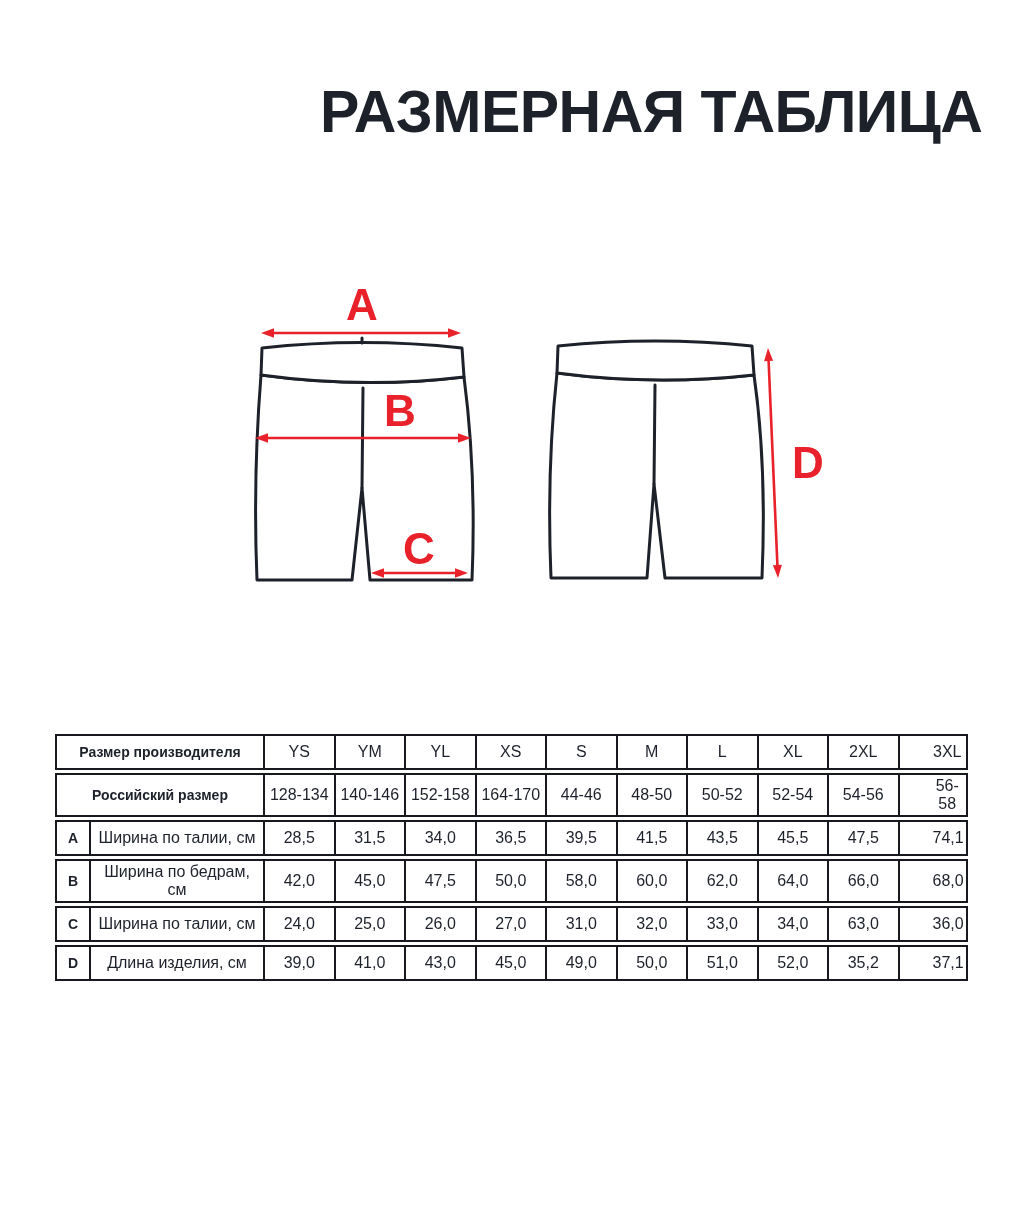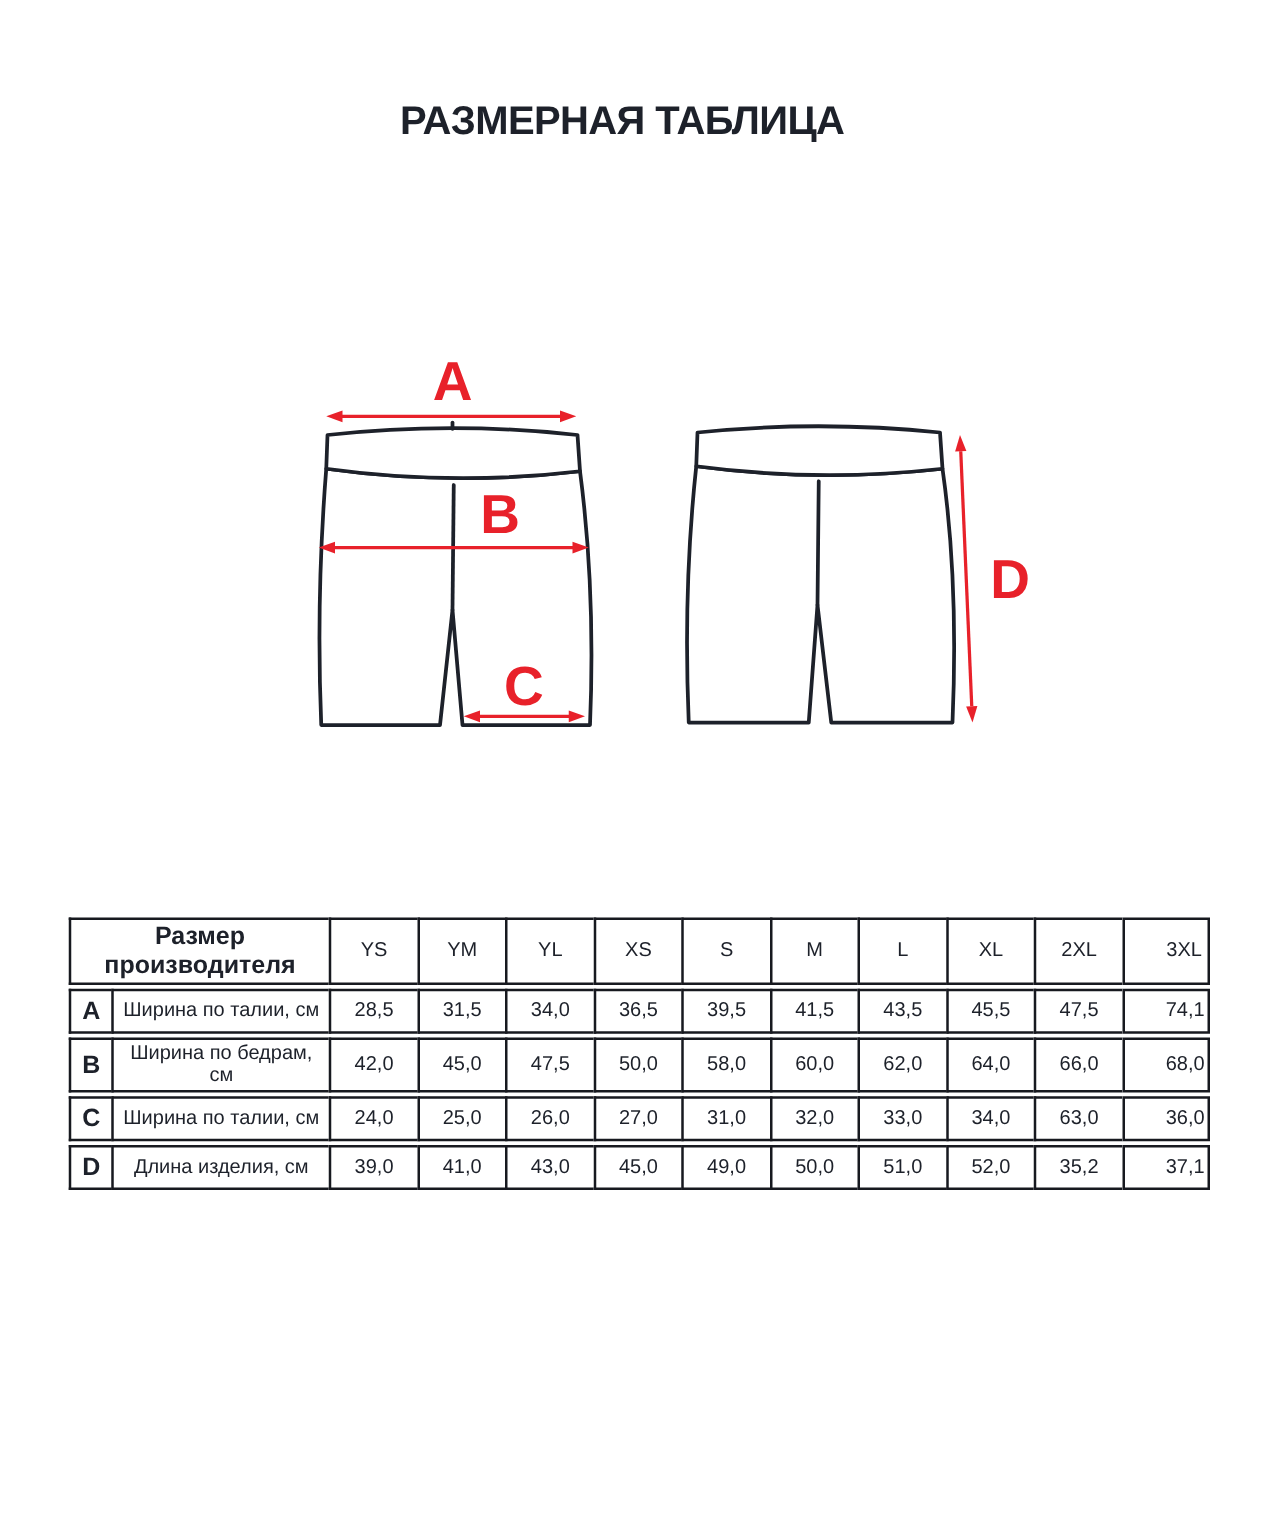--- a/index.html
+++ b/index.html
@@ -19,21 +19,21 @@
 
   
   .logo{position:absolute;left:203px;top:68px;width:100px;text-align:center;}
   .logo svg{display:block;margin:0 auto;}
   .logo-word{
     font-weight:700;font-size:20px;letter-spacing:2px;color:var(--ink);
     margin-top:2px;transform:scaleY(.92);
   }
   .page-title{
     position:absolute;left:320px;top:78px;
-    font-size:32px;font-weight:700;letter-spacing:-.5px;color:var(--ink);
+    font-size:59px;font-weight:700;letter-spacing:-.5px;color:var(--ink);
     white-space:nowrap;
   }
 
   
   .diagram-front{position:absolute;left:248px;top:278px;}
   .diagram-back{position:absolute;left:545px;top:278px;}
   .outline{fill:#ffffff;stroke:var(--ink);stroke-width:3;stroke-linejoin:round;}
   .seam{fill:none;stroke:var(--ink);stroke-width:3;stroke-linecap:round;}
   .arrow-line{stroke:var(--accent);stroke-width:2.6;fill:none;}
   .arrow-head{fill:var(--accent);stroke:none;}
@@ -49,21 +49,21 @@
     border-collapse:separate;border-spacing:0 3px;table-layout:fixed;
   }
   .size-table td{
     border-style:solid;border-color:var(--line);
     border-width:2px 0 2px 2px;
     height:36px;text-align:center;vertical-align:middle;
     font-size:16px;color:var(--ink);background:#fff;
     padding:2px 4px;overflow:hidden;
   }
   .size-table td:last-child{border-right-width:2px;padding-left:33px;}
-  .size-table td.bold{font-weight:700;font-size:20px;}
+  .size-table td.bold{font-weight:700;font-size:14px;}
 </style>
 </head>
 <body>
 
 <div class="page">
 
 
   <h1 class="page-title">РАЗМЕРНАЯ ТАБЛИЦА</h1>
 
   <svg class="diagram-front" width="232" height="312" viewBox="0 0 232 312" aria-hidden="true">
@@ -138,20 +138,33 @@
           <td>YS</td>
           <td>YM</td>
           <td>YL</td>
           <td>XS</td>
           <td>S</td>
           <td>M</td>
           <td>L</td>
           <td>XL</td>
           <td>2XL</td>
           <td>3XL</td>
+        </tr>
+        <tr>
+          <td colspan="2" class="bold">Российский размер</td>
+          <td>128-134</td>
+          <td>140-146</td>
+          <td>152-158</td>
+          <td>164-170</td>
+          <td>44-46</td>
+          <td>48-50</td>
+          <td>50-52</td>
+          <td>52-54</td>
+          <td>54-56</td>
+          <td>56-58</td>
         </tr>
         <tr>
           <td class="bold">A</td>
           <td>Ширина по талии, см</td>
           <td>28,5</td>
           <td>31,5</td>
           <td>34,0</td>
           <td>36,5</td>
           <td>39,5</td>
           <td>41,5</td>

